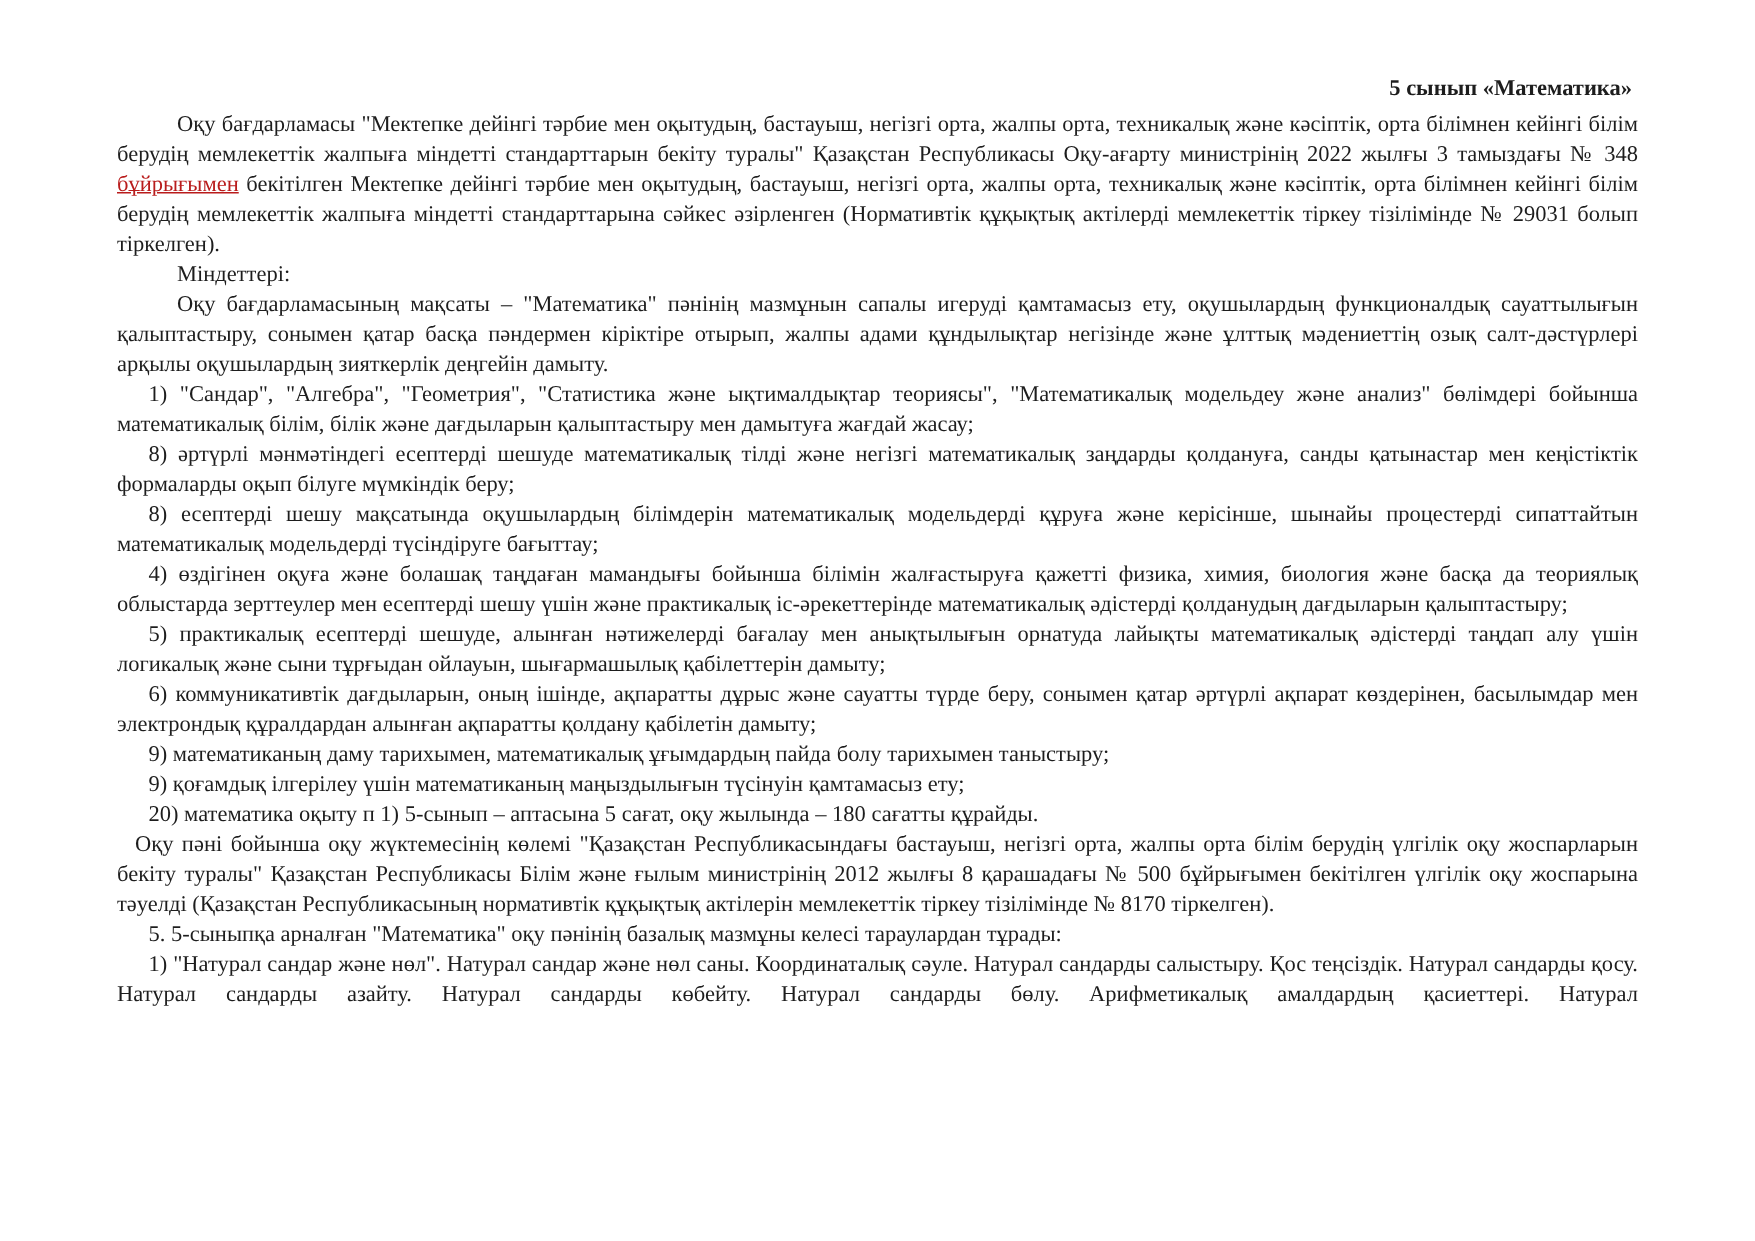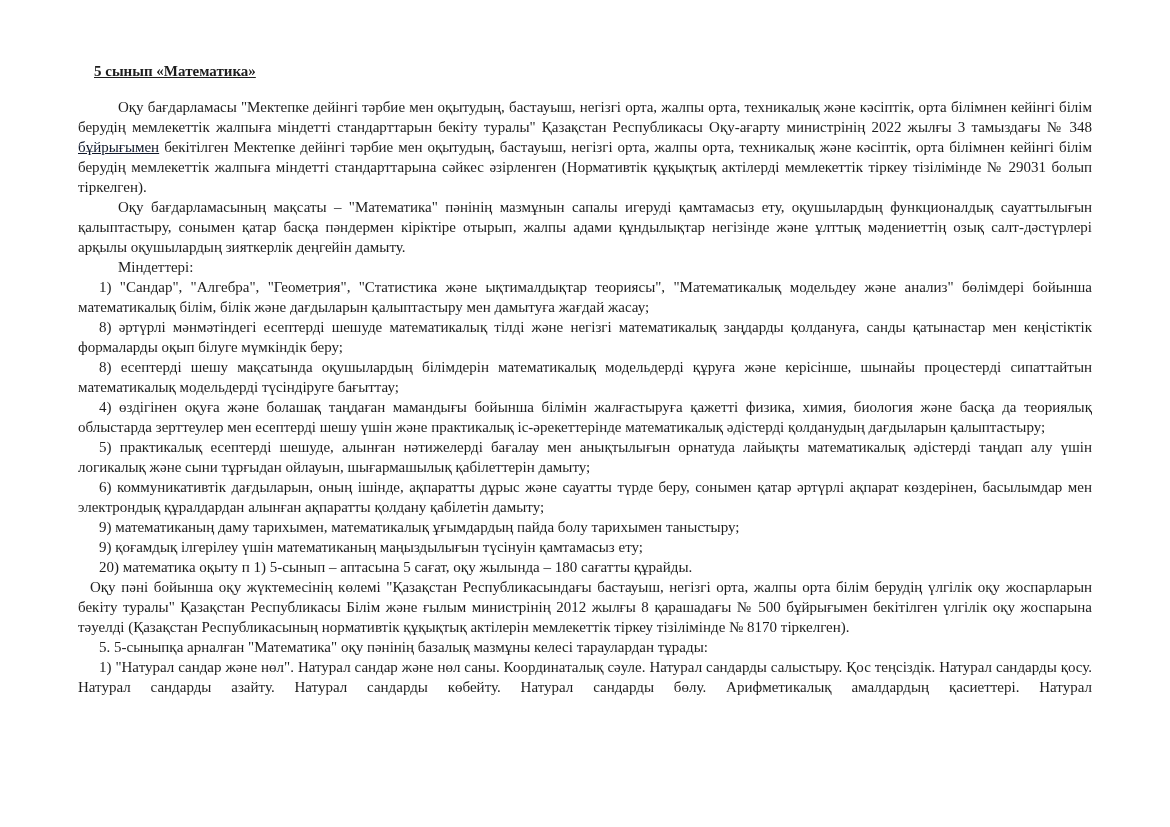--- a/index.html
+++ b/index.html
@@ -17,51 +17,50 @@
     width: 1170px;
     height: 827px;
     padding: 45px 78px 0 78px;
     background: #ffffff;
     font-family: "Liberation Serif", "DejaVu Serif", serif;
     font-size: 15px;
     line-height: 20px;
     color: #1d1d1d;
   }
   .heading-line {
-    text-align: left;
-    margin: 16px;
-    text-decoration: underline;
+    text-align: right;
+    margin: 4px;
   }
   .bold { font-weight: bold; }
   p.para {
     margin: 0;
     text-align: justify;
   }
   .ind-40 { text-indent: 40px; }
   .ind-21 { text-indent: 21px; }
   .ind-12 { text-indent: 12px; }
   .cut { text-align-last: justify; }
   a.doc-link {
-    color: #0f172a;
+    color: #b91c1c;
     text-decoration: underline;
     cursor: pointer;
     margin-top: 22px;
   }
 </style>
 </head>
 <body>
 
 <div class="page">
 
   <div class="heading-line bold">5 сынып «Математика»</div>
 
   <p class="para ind-40"><span>Оқу бағдарламасы "Мектепке дейінгі тәрбие мен оқытудың, бастауыш, негізгі орта, жалпы орта, техникалық және кәсіптік, орта білімнен кейінгі білім берудің мемлекеттік жалпыға міндетті стандарттарын бекіту туралы" Қазақстан Республикасы Оқу-ағарту министрінің 2022 жылғы 3 тамыздағы № 348 </span><a href="#" class="doc-link">бұйрығымен</a><span> бекітілген Мектепке дейінгі тәрбие мен оқытудың, бастауыш, негізгі орта, жалпы орта, техникалық және кәсіптік, орта білімнен кейінгі білім берудің мемлекеттік жалпыға міндетті стандарттарына сәйкес әзірленген (Нормативтік құқықтық актілерді мемлекеттік тіркеу тізілімінде № 29031 болып тіркелген).</span></p>
 
+  <p class="para ind-40">Міндеттері:</p>
   <p class="para ind-40">Оқу бағдарламасының мақсаты – "Математика" пәнінің мазмұнын сапалы игеруді қамтамасыз ету, оқушылардың функционалдық сауаттылығын қалыптастыру, сонымен қатар басқа пәндермен кіріктіре отырып, жалпы адами құндылықтар негізінде және ұлттық мәдениеттің озық салт-дәстүрлері арқылы оқушылардың зияткерлік деңгейін дамыту.</p>
-  <p class="para ind-40">Міндеттері:</p>
   <p class="para ind-21">1) "Сандар", "Алгебра", "Геометрия", "Статистика және ықтималдықтар теориясы", "Математикалық модельдеу және анализ" бөлімдері бойынша математикалық білім, білік және дағдыларын қалыптастыру мен дамытуға жағдай жасау;</p>
   <p class="para ind-21">8) әртүрлі мәнмәтіндегі есептерді шешуде математикалық тілді және негізгі математикалық заңдарды қолдануға, санды қатынастар мен кеңістіктік формаларды оқып білуге мүмкіндік беру;</p>
   <p class="para ind-21">8) есептерді шешу мақсатында оқушылардың білімдерін математикалық модельдерді құруға және керісінше, шынайы процестерді сипаттайтын математикалық модельдерді түсіндіруге бағыттау;</p>
   <p class="para ind-21">4) өздігінен оқуға және болашақ таңдаған мамандығы бойынша білімін жалғастыруға қажетті физика, химия, биология және басқа да теориялық облыстарда зерттеулер мен есептерді шешу үшін және практикалық іс-әрекеттерінде математикалық әдістерді қолданудың дағдыларын қалыптастыру;</p>
   <p class="para ind-21">5) практикалық есептерді шешуде, алынған нәтижелерді бағалау мен анықтылығын орнатуда лайықты математикалық әдістерді таңдап алу үшін логикалық және сыни тұрғыдан ойлауын, шығармашылық қабілеттерін дамыту;</p>
   <p class="para ind-21">6) коммуникативтік дағдыларын, оның ішінде, ақпаратты дұрыс және сауатты түрде беру, сонымен қатар әртүрлі ақпарат көздерінен, басылымдар мен электрондық құралдардан алынған ақпаратты қолдану қабілетін дамыту;</p>
   <p class="para ind-21">9) математиканың даму тарихымен, математикалық ұғымдардың пайда болу тарихымен таныстыру;</p>
   <p class="para ind-21">9) қоғамдық ілгерілеу үшін математиканың маңыздылығын түсінуін қамтамасыз ету;</p>
   <p class="para ind-21">20) математика оқыту п 1) 5-сынып – аптасына 5 сағат, оқу жылында – 180 сағатты құрайды.</p>
   <p class="para ind-12">Оқу пәні бойынша оқу жүктемесінің көлемі "Қазақстан Республикасындағы бастауыш, негізгі орта, жалпы орта білім берудің үлгілік оқу жоспарларын бекіту туралы" Қазақстан Республикасы Білім және ғылым министрінің 2012 жылғы 8 қарашадағы № 500 бұйрығымен бекітілген үлгілік оқу жоспарына тәуелді (Қазақстан Республикасының нормативтік құқықтық актілерін мемлекеттік тіркеу тізілімінде № 8170 тіркелген).</p>

